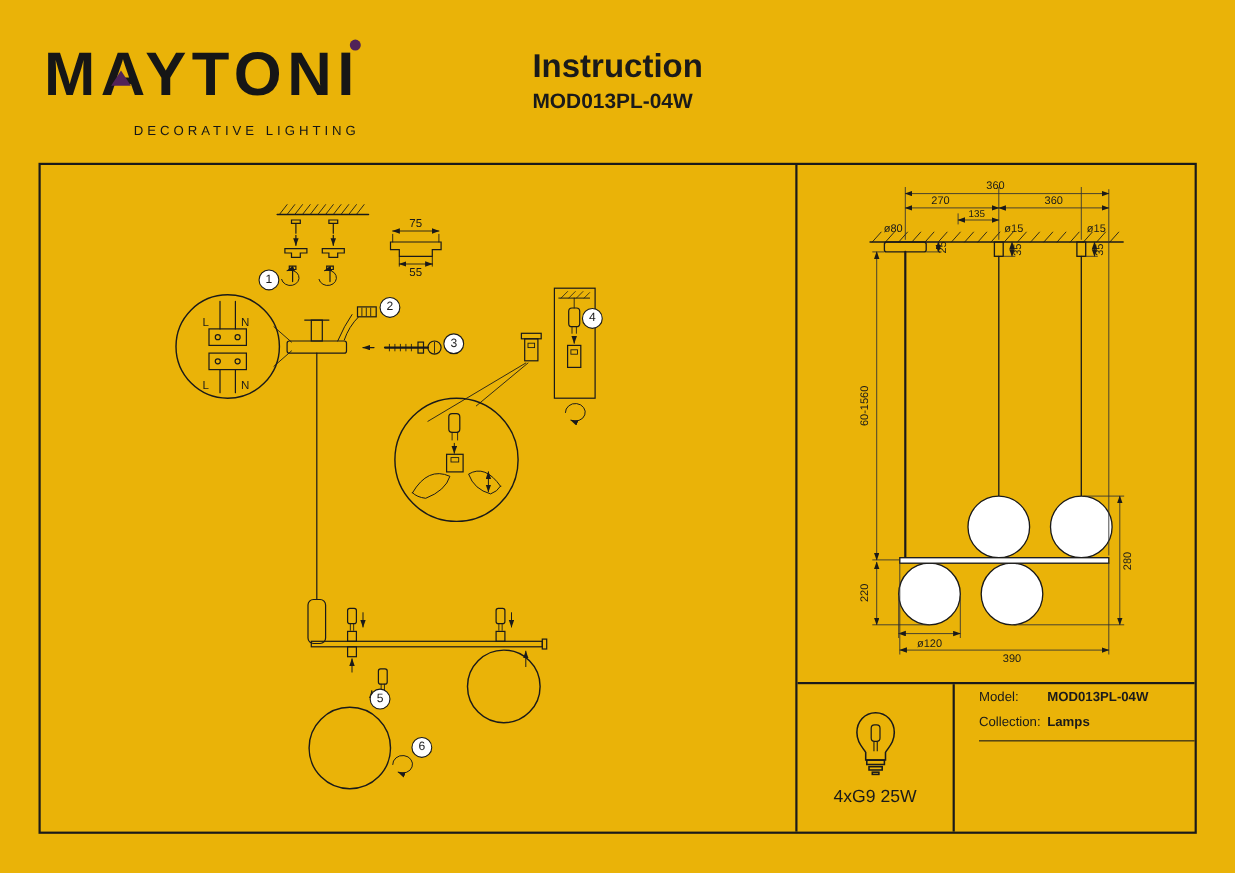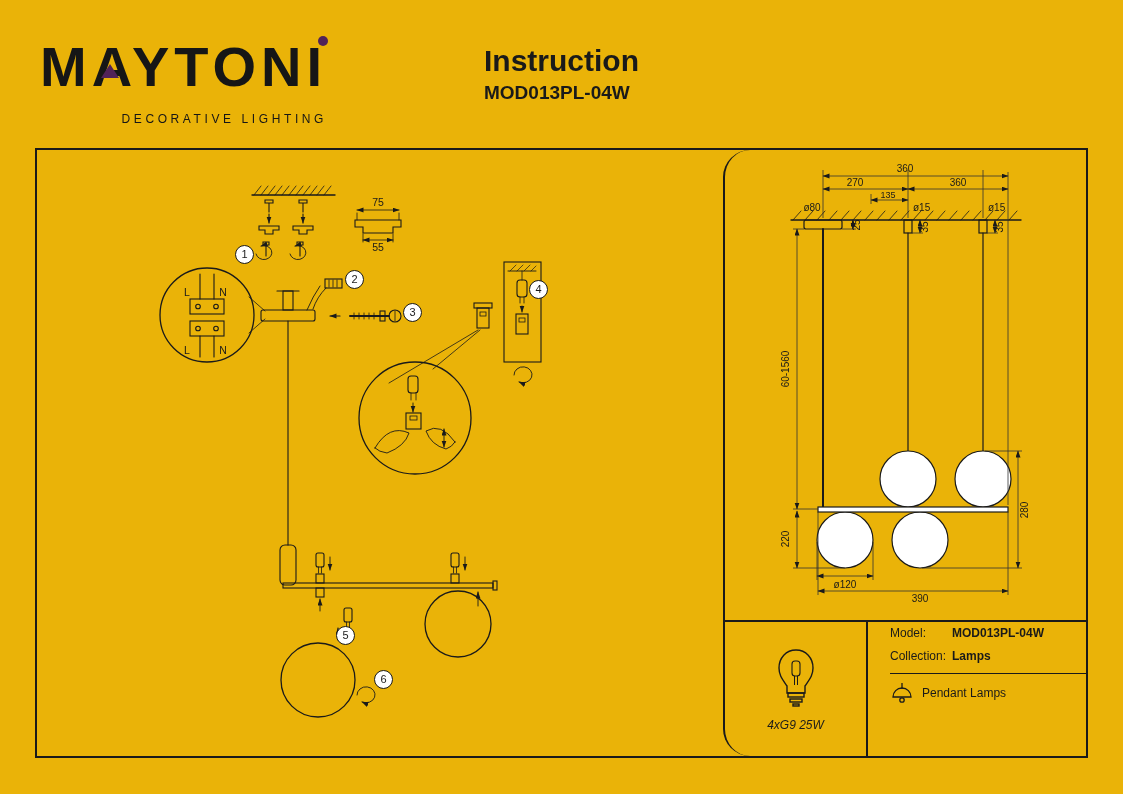--- a/index.html
+++ b/index.html
@@ -12,26 +12,26 @@
             border-left:9px solid transparent;border-right:9px solid transparent;}
   .logo-dot{position:absolute;right:-1px;top:-2px;width:10px;height:10px;border-radius:50%;}
   .logo-tag{text-align:right;font-size:12px;letter-spacing:3.6px;margin-top:16px;color:#161616;}
   .title-block{position:absolute;left:470px;top:44px;margin-left:14px;}
   .doc-title{font-size:30px;font-weight:bold;line-height:34px;}
   .doc-model{font-size:19px;font-weight:bold;margin-top:4px;}
   
   .main-box{position:absolute;left:35px;top:148px;width:1053px;height:610px;
             border:2px solid #1a1a1a;box-sizing:border-box;}
   .left-panel{position:absolute;left:0;top:0;width:561px;height:606px;}
-  .right-panel{position:absolute;left:686px;top:0;width:363px;height:606px;border-left:2px solid #1a1a1a;box-sizing:border-box;border-radius:27px;}
+  .right-panel{position:absolute;left:686px;top:0;width:363px;height:606px;border-left:2px solid #1a1a1a;box-sizing:border-box;}
   .dim-area{position:absolute;left:0;top:0;width:361px;height:470px;}
   .spec-strip{position:absolute;left:0;top:470px;width:361px;height:136px;border-top:2px solid #1a1a1a;box-sizing:border-box;display:flex;}
   .bulb-cell{width:150px;border-right:2px solid #1a1a1a;box-sizing:border-box;
              display:flex;flex-direction:column;align-items:center;justify-content:center;gap:7px;}
-  .bulb-label{font-size:12px;font-style:italic;}
+  .bulb-label{font-size:16px;}
   .model-cell{flex:1;padding:4px 0 0 22px;font-size:12px;}
   .spec-row{margin-bottom:9px;display:flex;}
   .spec-label{width:62px;}
   .spec-value{font-weight:bold;}
   .spec-divider{width:196px;border-top:1px solid #1a1a1a;margin:10px 0 8px 0;}
   .cat-row{display:flex;align-items:center;gap:8px;}
   
   .stepnum{position:absolute;width:17px;height:17px;border:1.3px solid #1a1a1a;border-radius:50%;
            font-size:11px;line-height:17px;text-align:center;background:#fff;box-sizing:content-box;}
   svg text{font-family:"Liberation Sans",sans-serif;}
@@ -261,27 +261,17 @@
         <div class="model-cell">
           <div class="spec-row">
             <span class="spec-label">Model:</span>
             <span class="spec-value">MOD013PL-04W</span>
           </div>
           <div class="spec-row">
             <span class="spec-label">Collection:</span>
             <span class="spec-value">Lamps</span>
           </div>
           <div class="spec-divider"></div>
-          <div class="cat-row">
-            <svg width="24" height="22" viewBox="0 0 24 22">
-              <g stroke="#1a1a1a" fill="none" stroke-width="1.3">
-                <path d="M12,1 V7"></path>
-                <path d="M3,15 A9,9 0 0 1 21,15 Z"></path>
-                <circle cx="12" cy="18" r="2.2"></circle>
-              </g>
-            </svg>
-            <span>Pendant Lamps</span>
-          </div>
         </div>
       </div>
     </div>
   </div>
 </div>
 
 </body></html>

